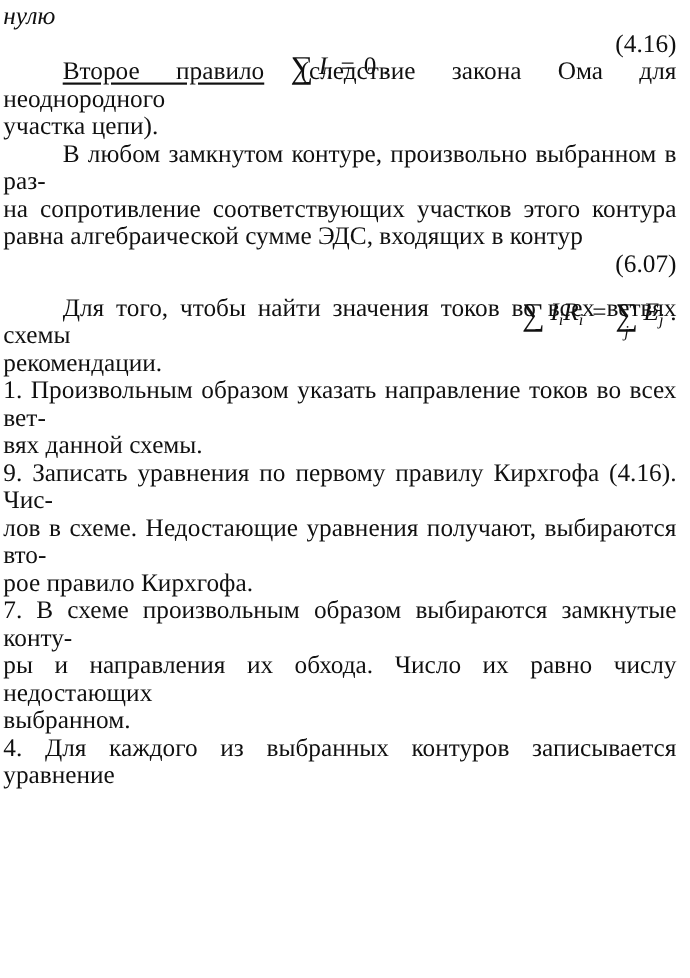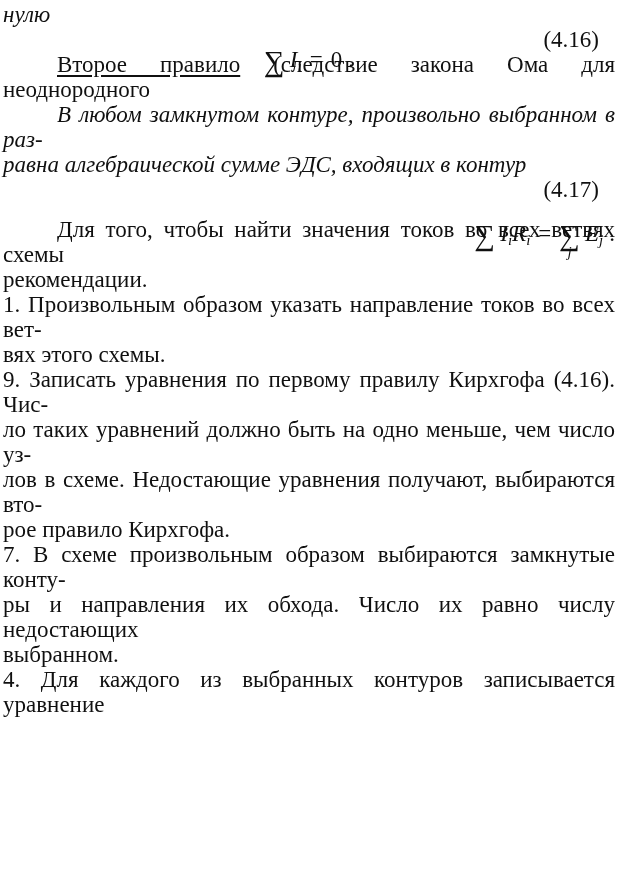--- a/index.html
+++ b/index.html
@@ -14,21 +14,21 @@
     font-family: "Liberation Serif", "DejaVu Serif", serif;
     font-size: 23px;
     line-height: 25px;
     padding: 2px 12px 0 3px;
     overflow: hidden;
   }
   .para { }
   .tline { text-align: justify; text-align-last: justify; min-height: 25px; }
   .tline.last { text-align-last: left; }
   .indent > .tline:first-child { text-indent: 54px; }
-  .italic-para .tline { font-style: italic; }
+  .italic-para .tline { }
   .italic { font-style: italic; }
   .underline { text-decoration: underline; text-underline-offset: 3px; }
 
   
   .eq-row {
     position: relative;
     height: 25px;
     display: flex;
     justify-content: center;
     align-items: center;
@@ -39,64 +39,65 @@
   .mvar { font-style: italic; }
   sub.msub { font-size: 15px; font-style: italic; line-height: 0; vertical-align: -4px; }
   .mrel { margin: 0 8px; }
   .dot { margin-left: 6px; }
   .sum2wrap { position: relative; display: inline-block; margin-right: 5px; }
   .sum2wrap .sum { margin-right: 0; }
   .sum2wrap .limit {
     position: absolute; left: 50%; top: 24px; transform: translateX(-50%);
     font-size: 15px; font-style: italic; line-height: 1;
   }
-  .eq-num { position: absolute; right: 16px; top: 0; line-height: 25px; font-family: Liberation Serif, serif; }
+  .eq-num { position: absolute; right: 0; top: 0; line-height: 25px; font-family: Liberation Serif, serif; }
   .steps { }
 </style>
 </head>
 <body>
 
 <div class="page">
 
   <div class="para">
     <div class="tline last italic">нулю</div>
   </div>
 
   <div class="eq-row">
     <span class="eq-body"><span class="sum">∑</span><span class="mvar">I</span><sub class="msub">i</sub><span class="mrel">=</span><span>0</span><span class="dot">.</span></span>
     <span class="eq-num">(4.16)</span>
   </div>
 
   <div class="para indent">
     <div class="tline"><span class="underline">Второе правило</span><span> (следствие закона Ома для неоднородного</span></div>
+    <div class="tline last">участка цепи).</div>
   </div>
 
   <div class="para indent italic-para">
       <div class="tline">В любом замкнутом контуре, произвольно выбранном в раз-</div>
+      <div class="tline">на сопротивление соответствующих участков этого контура</div>
       <div class="tline last">равна алгебраической сумме ЭДС, входящих в контур</div>
     </div>
 
   <div class="eq-row tall">
     <span class="eq-body"><span class="sum">∑</span><span class="mvar">I</span><sub class="msub">i</sub><span class="mvar">R</span><sub class="msub">i</sub><span class="mrel">=</span><span class="sum2wrap"><span class="sum">∑</span><span class="limit">j</span></span><span class="mvar">E</span><sub class="msub">j</sub><span class="dot">.</span></span>
-    <span class="eq-num">(4.17)</span>
+    <span class="eq-num">(6.07)</span>
   </div>
 
   <div class="para indent">
       <div class="tline">Для того, чтобы найти значения токов во всех ветвях схемы</div>
       <div class="tline last">рекомендации.</div>
     </div>
 
   <div class="steps">
     <div class="para">
         <div class="tline">1. Произвольным образом указать направление токов во всех вет-</div>
-        <div class="tline last">вях этого схемы.</div>
+        <div class="tline last">вях данной схемы.</div>
       </div>
     <div class="para">
         <div class="tline">9. Записать уравнения по первому правилу Кирхгофа (4.16). Чис-</div>
-        <div class="tline">ло таких уравнений должно быть на одно меньше, чем число уз-</div>
         <div class="tline">лов в схеме. Недостающие уравнения получают, выбираются вто-</div>
         <div class="tline last">рое правило Кирхгофа.</div>
       </div>
     <div class="para">
         <div class="tline">7. В схеме произвольным образом выбираются замкнутые конту-</div>
         <div class="tline">ры и направления их обхода. Число их равно числу недостающих</div>
         <div class="tline last">выбранном.</div>
       </div>
     <div class="para">
         <div class="tline">4. Для каждого из выбранных контуров записывается уравнение</div>

